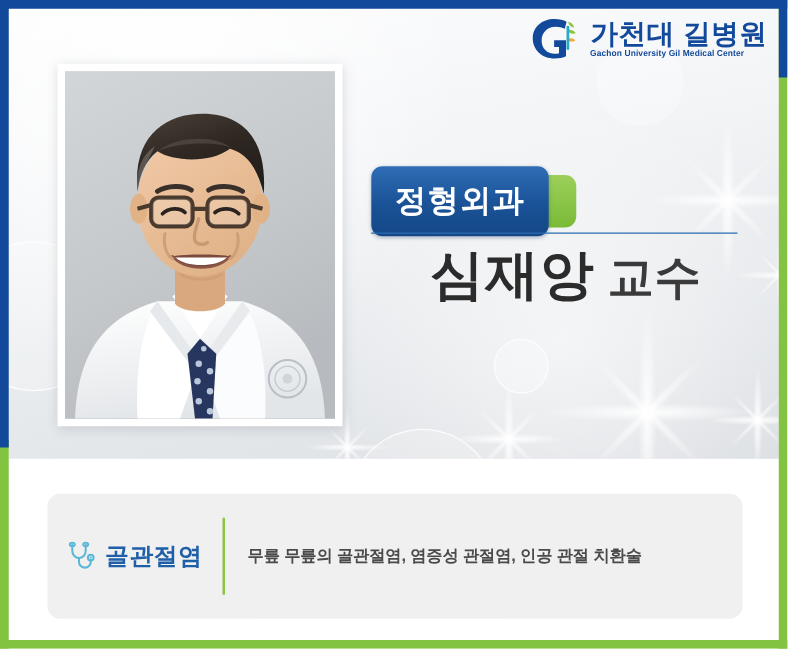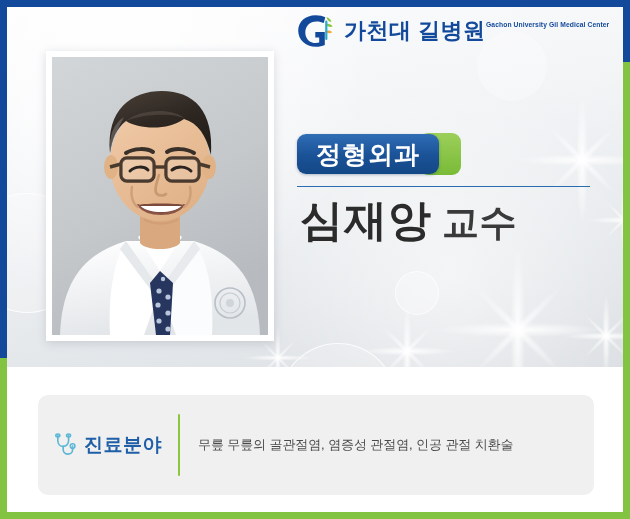--- a/index.html
+++ b/index.html
@@ -95,21 +95,21 @@
   .st4 { left:556px; top:286px; width:86px;  height:86px; }
   .st5 { left:236px; top:316px; width:70px;  height:70px; }
   .st6 { left:580px; top:176px; width:74px;  height:74px; }
 
   
   .logo {
     position:absolute; right:16px; top:13px;
     display:flex; align-items:center; gap:7px; z-index:12;
   }
   .logo-mark { width:42px; height:36px; flex:none; }
-  .logo-text { display:flex; align-items:flex-start; }
+  .logo-text { display:flex; flex-direction:column; align-items:flex-start; }
   .logo-ko {
     font-size:22px; font-weight:bold; color:#12499b;
     letter-spacing:0.5px; line-height:1.05; white-space:nowrap;
   }
   .logo-en {
     font-size:7px; color:#12499b; letter-spacing:0.1px;
     white-space:nowrap; margin-top:2px; font-weight:bold;
     transform:scaleX(0.96); transform-origin:left center;
   }
 
@@ -135,21 +135,21 @@
     display:flex; align-items:center; z-index:12;
   }
   .badge-green {
     width:42px; height:42px; margin-left:-20px;
     border-radius:9px;
     background:linear-gradient(180deg,#9ccf5a 0%, #79bb37 100%);
     order:2;
   }
   .badge-blue {
     position:relative; z-index:2; order:1;
-    height:40px;
+    height:56px;
     padding:0 19px;
     display:flex; align-items:center; justify-content:center;
     border-radius:9px;
     background:linear-gradient(180deg,#2f6db5 0%, #1b5398 52%, #134786 100%);
     box-shadow:0 1px 3px rgba(20,50,95,0.3);
   }
   .badge-blue span {
     color:#ffffff; font-size:25px; font-weight:bold;
     letter-spacing:1px; line-height:1; white-space:nowrap;
   }
@@ -160,21 +160,21 @@
     background:#2a6cb0; z-index:12;
   }
 
   
   .name-row {
     position:absolute; left:300px; top:196px;
     display:flex; align-items:baseline; gap:10px; z-index:12;
   }
   .name-main {
     font-size:43px; font-weight:bold; color:#2b2b2b;
-    letter-spacing:1px; line-height:1.15; white-space:nowrap;
+    letter-spacing:1px; line-height:1.15; white-space:nowrap;margin-left:44px;
   }
   .name-title {
     font-size:37px; font-weight:bold; color:#3a3a3a;
     letter-spacing:0.5px; line-height:1.15; white-space:nowrap;
   }
 
   
   .spec-panel {
     position:absolute; left:38px; top:395px;
     width:556px; height:100px;
@@ -191,21 +191,21 @@
   .spec-label-text {
     font-size:19px; font-weight:bold; color:#1f5fa8;
     letter-spacing:0.5px; white-space:nowrap;
   }
   .spec-sep {
     width:2px; height:62px; flex:none;
     background:#8cc63f; border-radius:1px;
   }
   .spec-body {
     flex:1; padding-left:18px; padding-right:12px;
-    display:flex; flex-direction:column; gap:8px;
+    display:flex; flex-direction:column; gap:8px;font-weight:bold;
   }
   .spec-line {
     font-size:13px; color:#4a4a4a; line-height:1.35;
     letter-spacing:-0.1px; white-space:nowrap;
   }
 </style>
 </head>
 <body>
 
 <div id="card">
@@ -375,21 +375,21 @@
       <svg class="steth-icon" viewBox="0 0 24 25">
         <g fill="none" stroke="#5bb7d6" stroke-width="1.7" stroke-linecap="round">
           <path d="M4 2.5 L4 8 C4 11.6 6.6 14 9.6 14 C12.6 14 15.2 11.6 15.2 8 L15.2 2.5"></path>
           <path d="M9.6 14 L9.6 17.2 C9.6 20 12 22 14.6 22 C17.2 22 19.4 20 19.4 17.4 L19.4 15.6"></path>
         </g>
         <ellipse cx="4" cy="2.6" rx="2.1" ry="1.5" fill="none" stroke="#5bb7d6" stroke-width="1.6"></ellipse>
         <ellipse cx="15.2" cy="2.6" rx="2.1" ry="1.5" fill="none" stroke="#5bb7d6" stroke-width="1.6"></ellipse>
         <circle cx="19.4" cy="13.6" r="2.4" fill="none" stroke="#5bb7d6" stroke-width="1.7"></circle>
         <circle cx="19.4" cy="13.6" r="0.9" fill="#5bb7d6"></circle>
       </svg>
-      <div class="spec-label-text">진료분야</div>
+      <div class="spec-label-text">골관절염</div>
     </div>
     <div class="spec-sep"></div>
     <div class="spec-body">
       <div class="spec-line">무릎 무릎의 골관절염, 염증성 관절염, 인공 관절 치환술</div>
     </div>
   </div>
 
 </div>
 
 </body></html>

